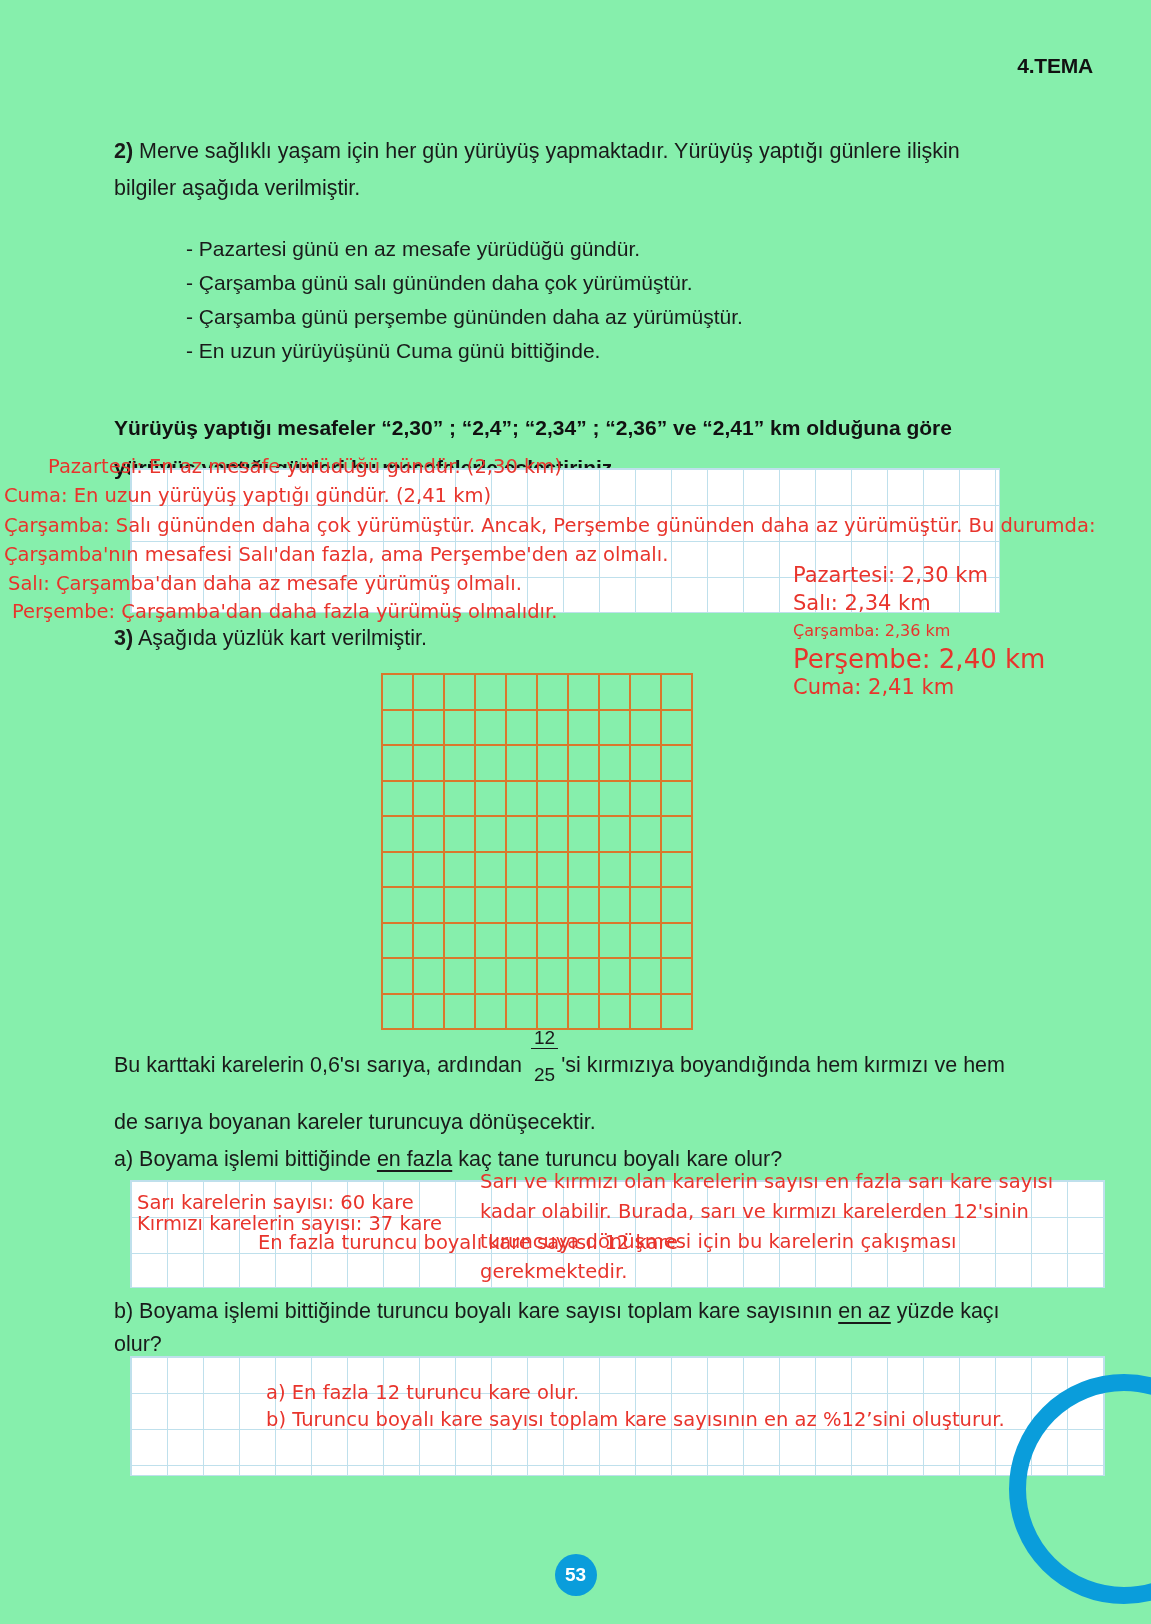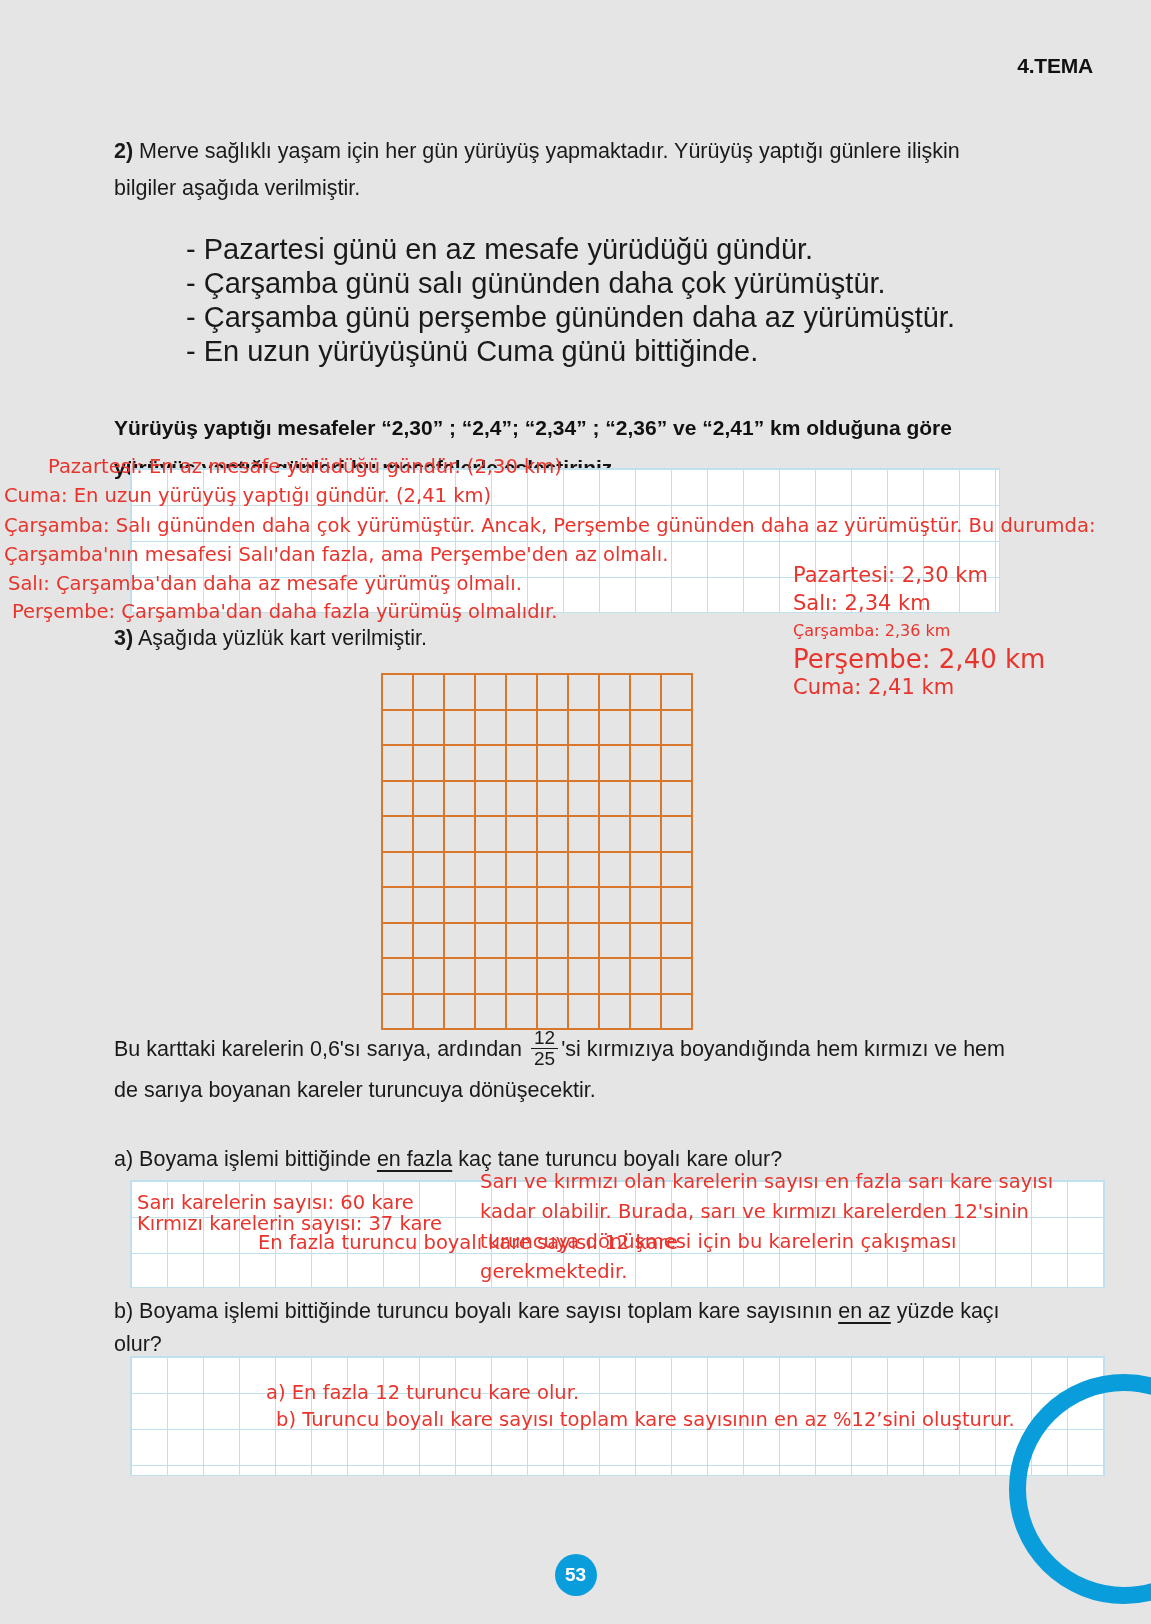--- a/index.html
+++ b/index.html
@@ -9,21 +9,21 @@
   }
   body {
     font-family: "Liberation Sans", sans-serif;
     color: #1a1a1a;
   }
   #page {
     position: relative;
     width: 1151px;
     height: 1624px;
     overflow: hidden;
-    background: #e5e5e5;
+    background: #86efac;
   }
 
   
   .tema-title {
     position: absolute;
     top: 54px;
     right: 58px;
     font-size: 21px;
     font-weight: bold;
     letter-spacing: -0.2px;
@@ -36,21 +36,21 @@
     font-size: 21.5px;
     line-height: 37px;
     color: #1a1a1a;
   }
   .q-num { font-weight: bold; }
 
   .bullets {
     position: absolute;
     left: 186px;
     top: 232px;
-    font-size: 29px;
+    font-size: 21px;
     line-height: 34px;
     color: #1a1a1a;
   }
   .bullets div { white-space: nowrap; }
 
   .bold-instruction {
     position: absolute;
     left: 114px;
     top: 408px;
     width: 900px;
@@ -102,21 +102,21 @@
     flex-direction: column;
     align-items: center;
     vertical-align: middle;
     font-size: 19px;
     line-height: 20px;
     margin: 0 3px;
     position: relative;
     top: -2px;
   }
   .frac .num { padding: 0 3px; }
-  .frac .den { padding: 0 3px; border-top: 1.6px solid #1a1a1a; }
+  .frac .den { padding: 16px 3px; border-top: 1.6px solid #1a1a1a; }
 
   .bold-line {
     position: absolute;
     left: 114px;
     font-size: 21.5px;
     font-weight: bold;
   }
   .plain-line {
     position: absolute;
     left: 114px;
@@ -346,19 +346,19 @@
 
   <div class="plain-line" style="top:1295px; width:930px;">
     <span>b) Boyama işlemi bittiğinde turuncu boyalı kare sayısı toplam kare sayısının</span>
     <span class="uline">en az</span>
     <span>yüzde kaçı olur?</span>
   </div>
 
   <div class="grid-paper" style="left:130px; top:1356px; width:975px; height:120px;"></div>
 
   <div class="ink" style="left:266px; top:1378px;">a) En fazla 12 turuncu kare olur.</div>
-  <div class="ink" style="left:276px; top:1405px;">b) Turuncu boyalı kare sayısı toplam kare sayısının en az %12’sini oluşturur.</div>
+  <div class="ink" style="left:266px; top:1405px;">b) Turuncu boyalı kare sayısı toplam kare sayısının en az %12’sini oluşturur.</div>
 
   <div id="corner-arc"></div>
 
   <div id="page-number">53</div>
 
 </div>
 
 </body></html>

